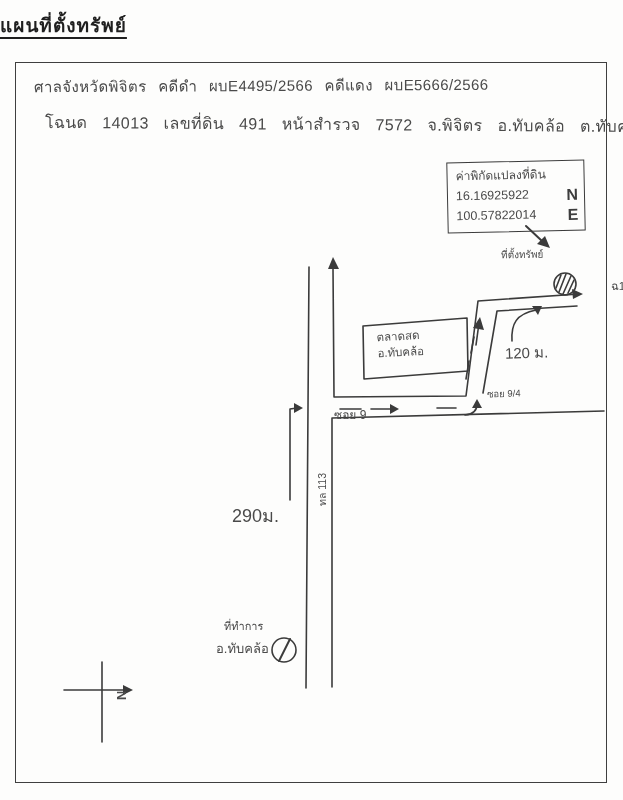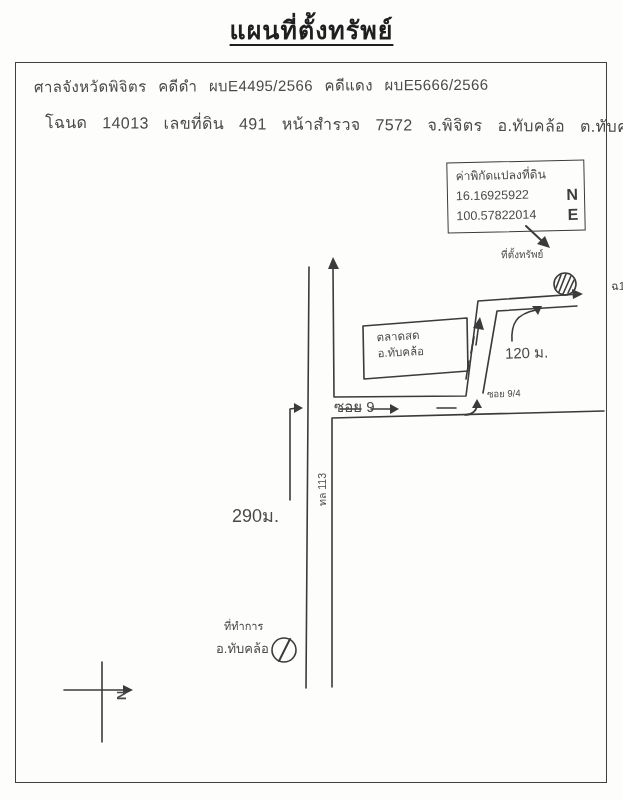--- a/index.html
+++ b/index.html
@@ -2,22 +2,22 @@
 <html><head>
 <meta charset="utf-8">
 <style>
   html,body{margin:0;padding:0;background:#e8e8e8;}
   .page{
     position:relative;width:623px;height:800px;margin:0 auto;
     background:#fdfdfc;overflow:hidden;
     font-family:"Liberation Sans",sans-serif;color:#474747;
   }
   .title{
-    position:absolute;left:0;right:0;top:10px;text-align:center;
-    font-family:"Liberation Serif",serif;font-weight:bold;font-size:25px;color:#1f1f1f;
+    position:absolute;left:0;right:0;top:10px;text-align:left;
+    font-family:"Liberation Serif",serif;font-weight:bold;font-size:19px;color:#1f1f1f;
     text-decoration:underline;text-underline-offset:5px;text-decoration-thickness:2px;
     letter-spacing:1px;
   }
   .frame{
     position:absolute;left:15px;top:62px;width:590px;height:719px;
     border:1.5px solid #3f3f3f;
   }
   .lbl{position:absolute;white-space:nowrap;color:#4a4a4a;}
   .hand1{left:34px;top:74px;font-size:15px;word-spacing:7px;letter-spacing:.4px;transform:rotate(-.3deg);}
   .hand2{left:45px;top:112px;font-size:16px;word-spacing:10px;letter-spacing:.4px;transform:rotate(.4deg);}
@@ -27,21 +27,21 @@
     transform:rotate(-1.2deg);color:#4a4a4a;
   }
   .cb-title{font-size:12px;margin-bottom:2px;}
   .cb-row{display:flex;justify-content:space-between;align-items:center;font-size:12.5px;line-height:1.25;}
   .cb-dir{font-size:16px;font-weight:bold;color:#3d3d3d;}
   .prop-lbl{left:501px;top:247px;font-size:10px;transform:rotate(-1deg);}
   .parcel-lbl{left:611px;top:277px;font-size:11.5px;}
   .market-lbl{left:377px;top:328px;font-size:11.5px;line-height:1.4;transform:rotate(-3deg);white-space:nowrap;}
   .d120{left:505px;top:341px;font-size:15px;transform:rotate(-2deg);}
   .soi94-lbl{left:487px;top:386px;font-size:9.5px;transform:rotate(-2deg);}
-  .soi9-lbl{left:334px;top:395px;font-size:15px;}
+  .soi9-lbl{left:334px;top:405px;font-size:12px;}
   .hwy-lbl{left:314px;top:506px;font-size:10.5px;transform:rotate(-90deg);transform-origin:0 0;}
   .d290{left:232px;top:501px;font-size:18px;}
   .office1{left:224px;top:617px;font-size:11px;}
   .office2{left:216px;top:638px;font-size:13px;}
   .north-lbl{left:117px;top:688px;font-size:13px;font-weight:bold;transform:rotate(90deg);}
   svg.map{position:absolute;left:0;top:0;}
   .stroke{stroke:#3b3b3b;stroke-width:1.6;fill:none;stroke-linecap:round;stroke-linejoin:round;}
   .fillink{fill:#3b3b3b;stroke:none;}
 </style>
 </head>

